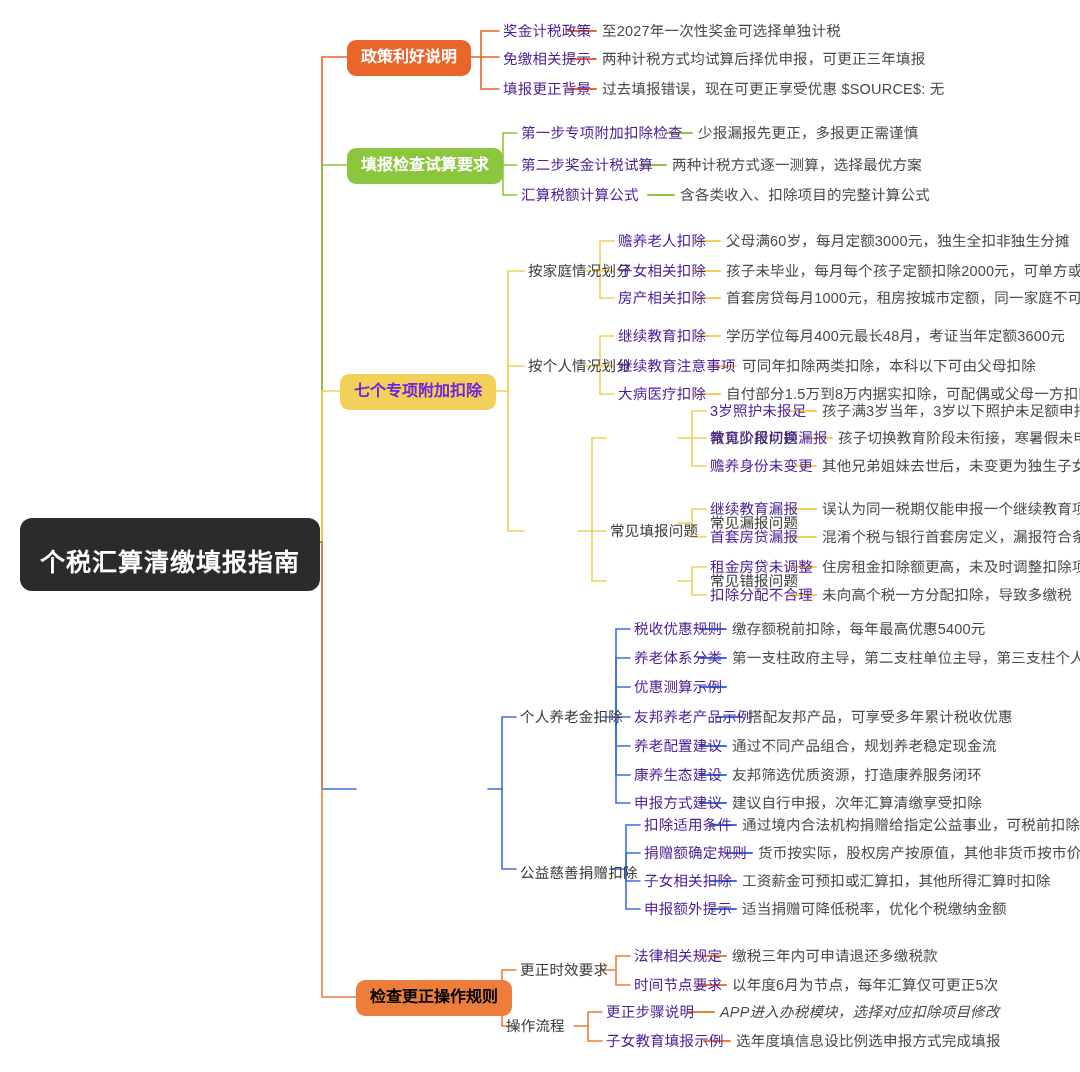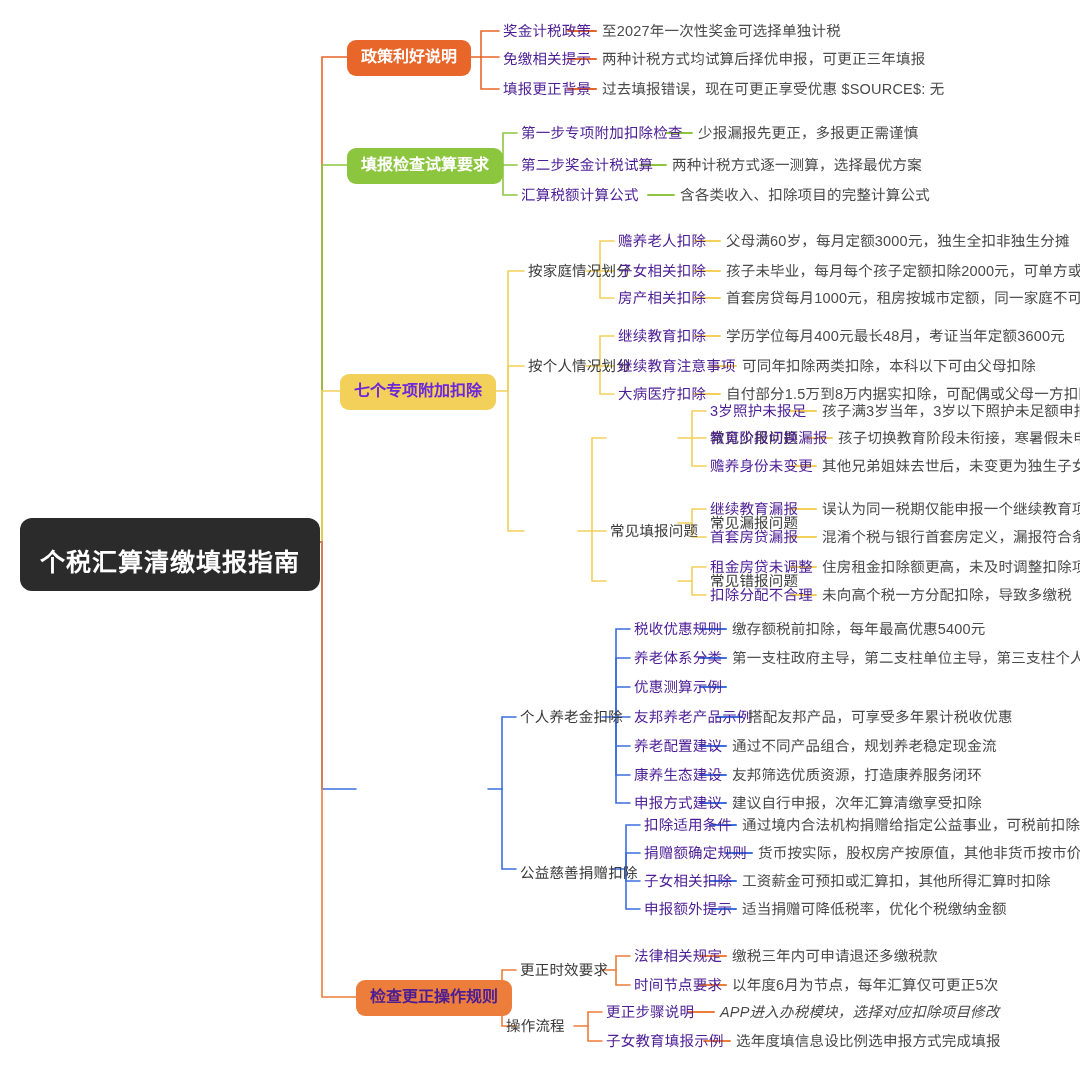--- a/index.html
+++ b/index.html
@@ -43,21 +43,21 @@
     font-size:16px;
     font-weight:bold;
     padding:9px 14px 10px 14px;
     line-height:1.05;
     text-align:center;
   }
   .pill.orange{ background:#e8662a; color:#ffffff; }
   .pill.green { background:#8cc63e; color:#ffffff; }
   .pill.yellow{ background:#f2d05a; color:#6d28d9; }
   .pill.blue  { background:#3b6fe0; color:#ffffff; }
-  .pill.orange2{ background:#ed7d3a; color:#4c1d95; }
+  .pill.orange2{ background:#ed7d3a; color:#000000; }
 
   
   .txt{
     font-size:14.5px;
     color:#333333;
     line-height:1.15;
     letter-spacing:0.2px;
   }
   .txt.mid{ font-size:14.5px; color:#3a3a3a; }
   .txt.leaf{ font-size:14.5px; color:#4c1d95; }

